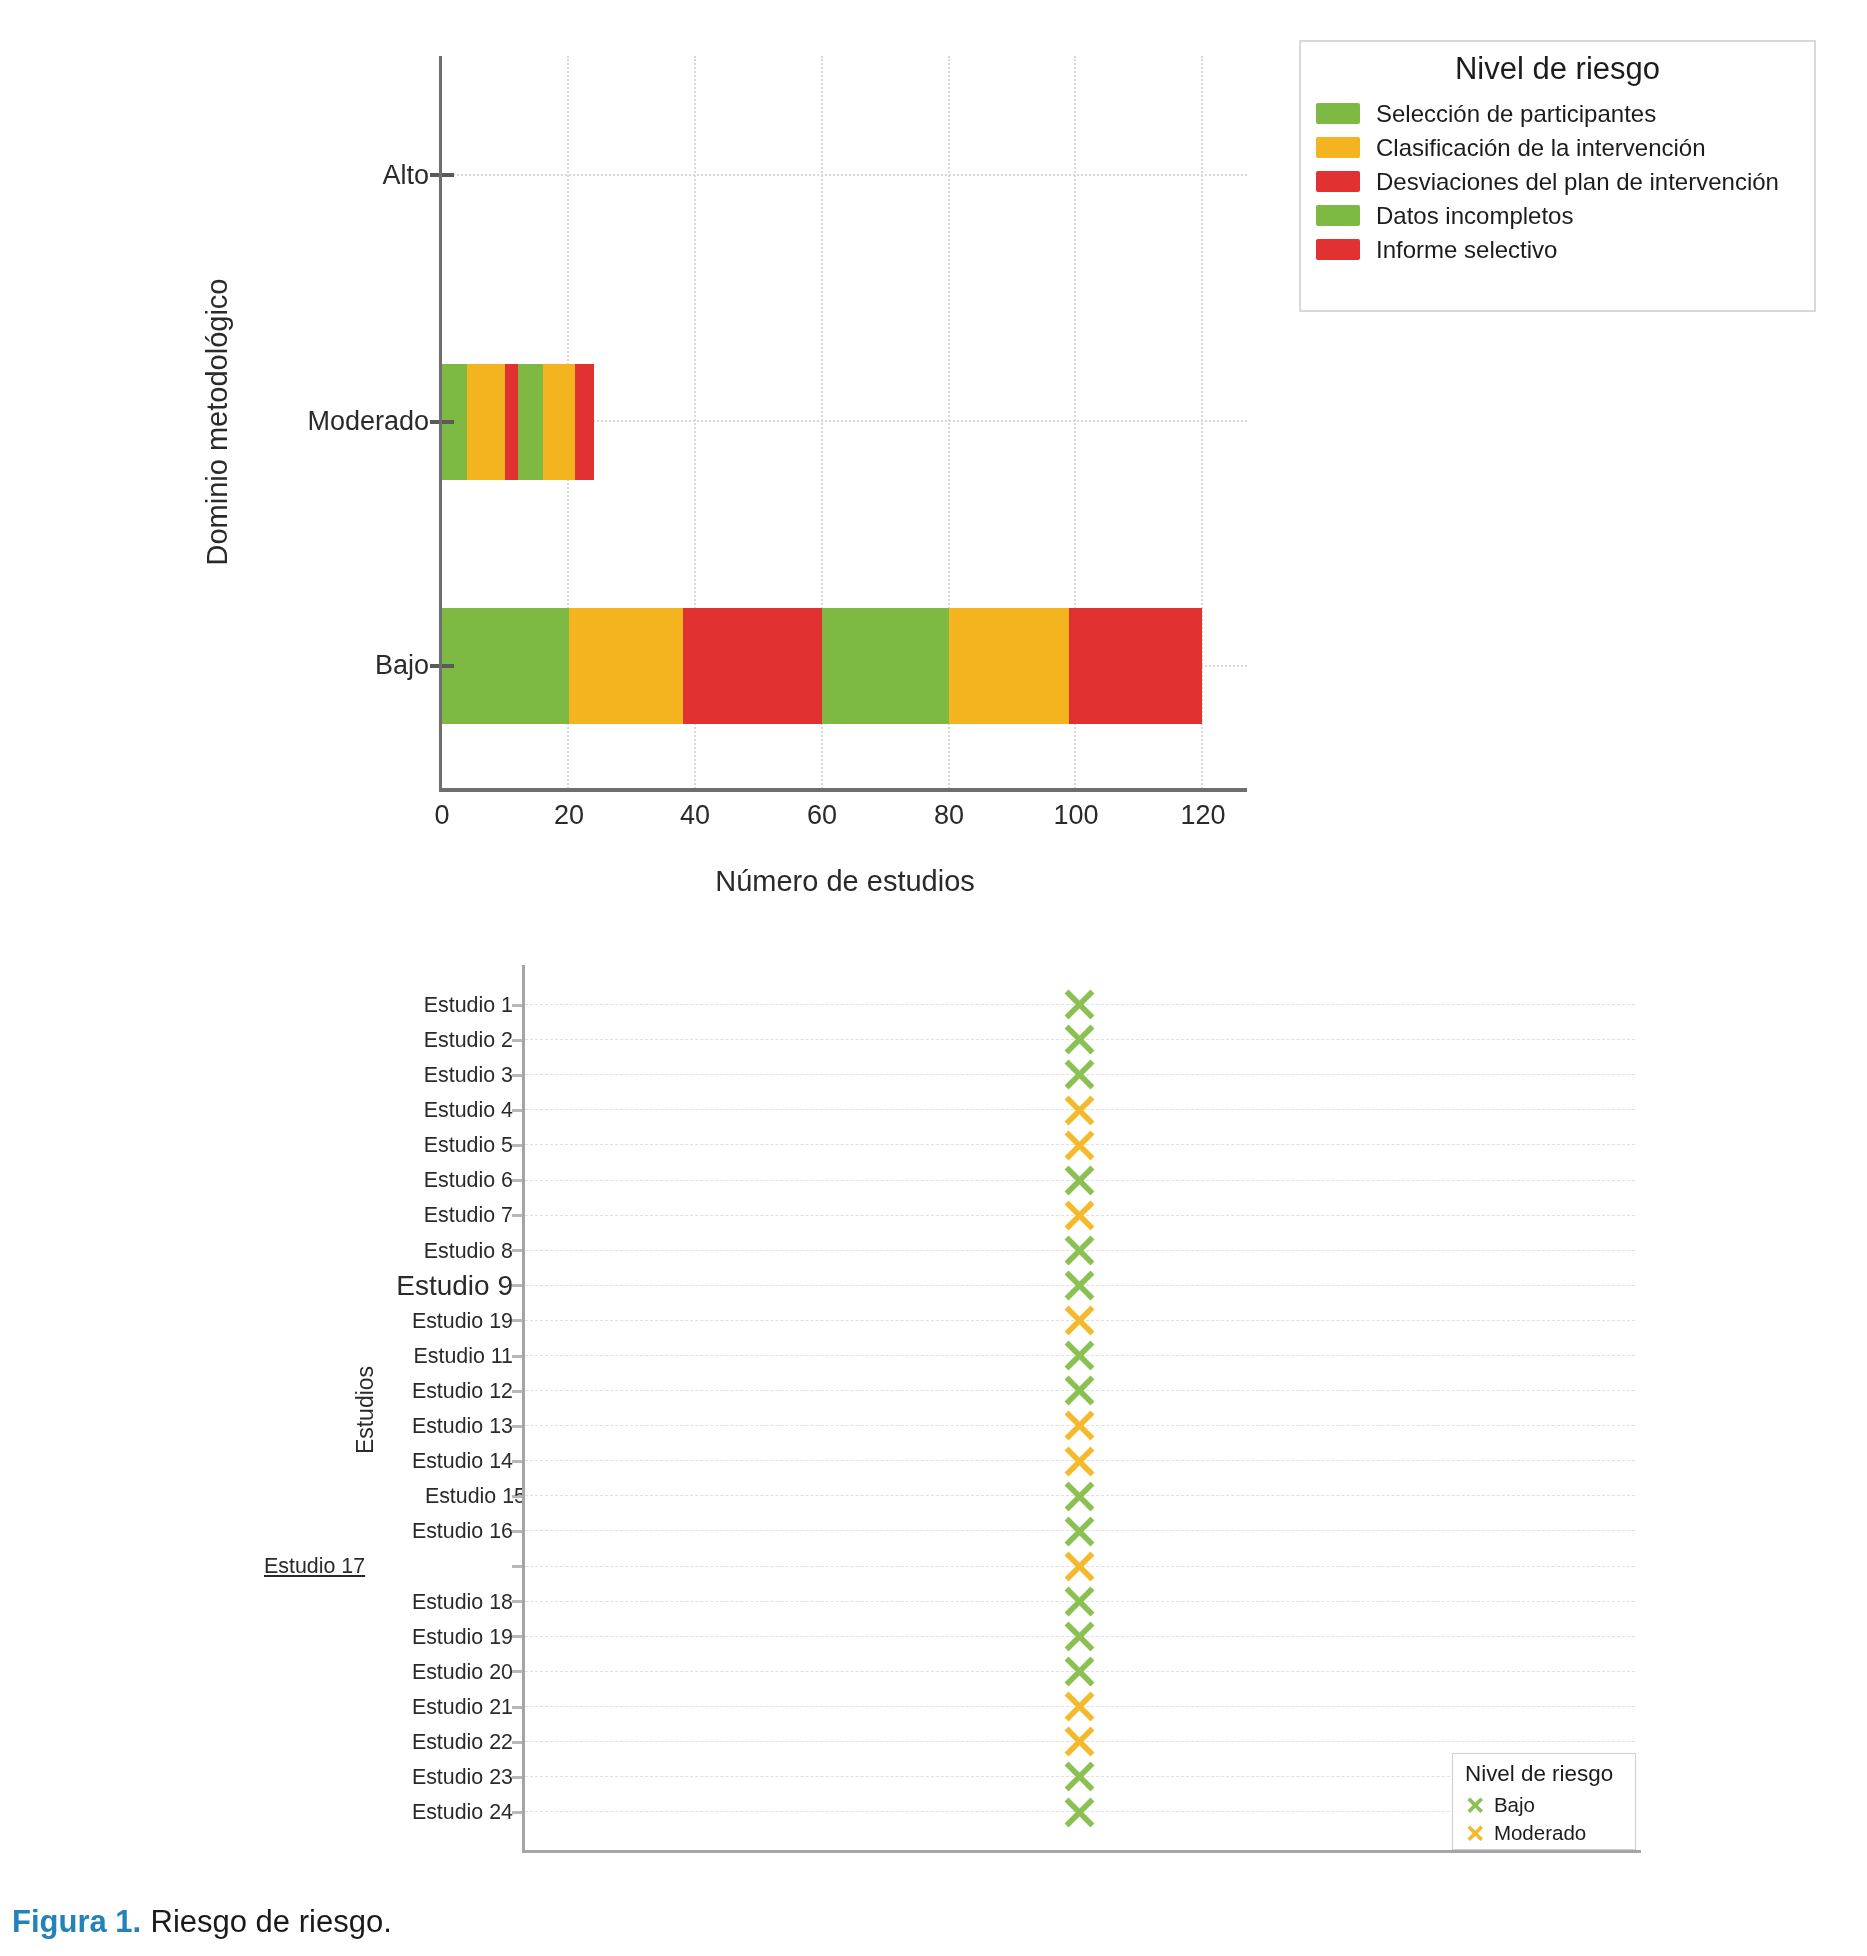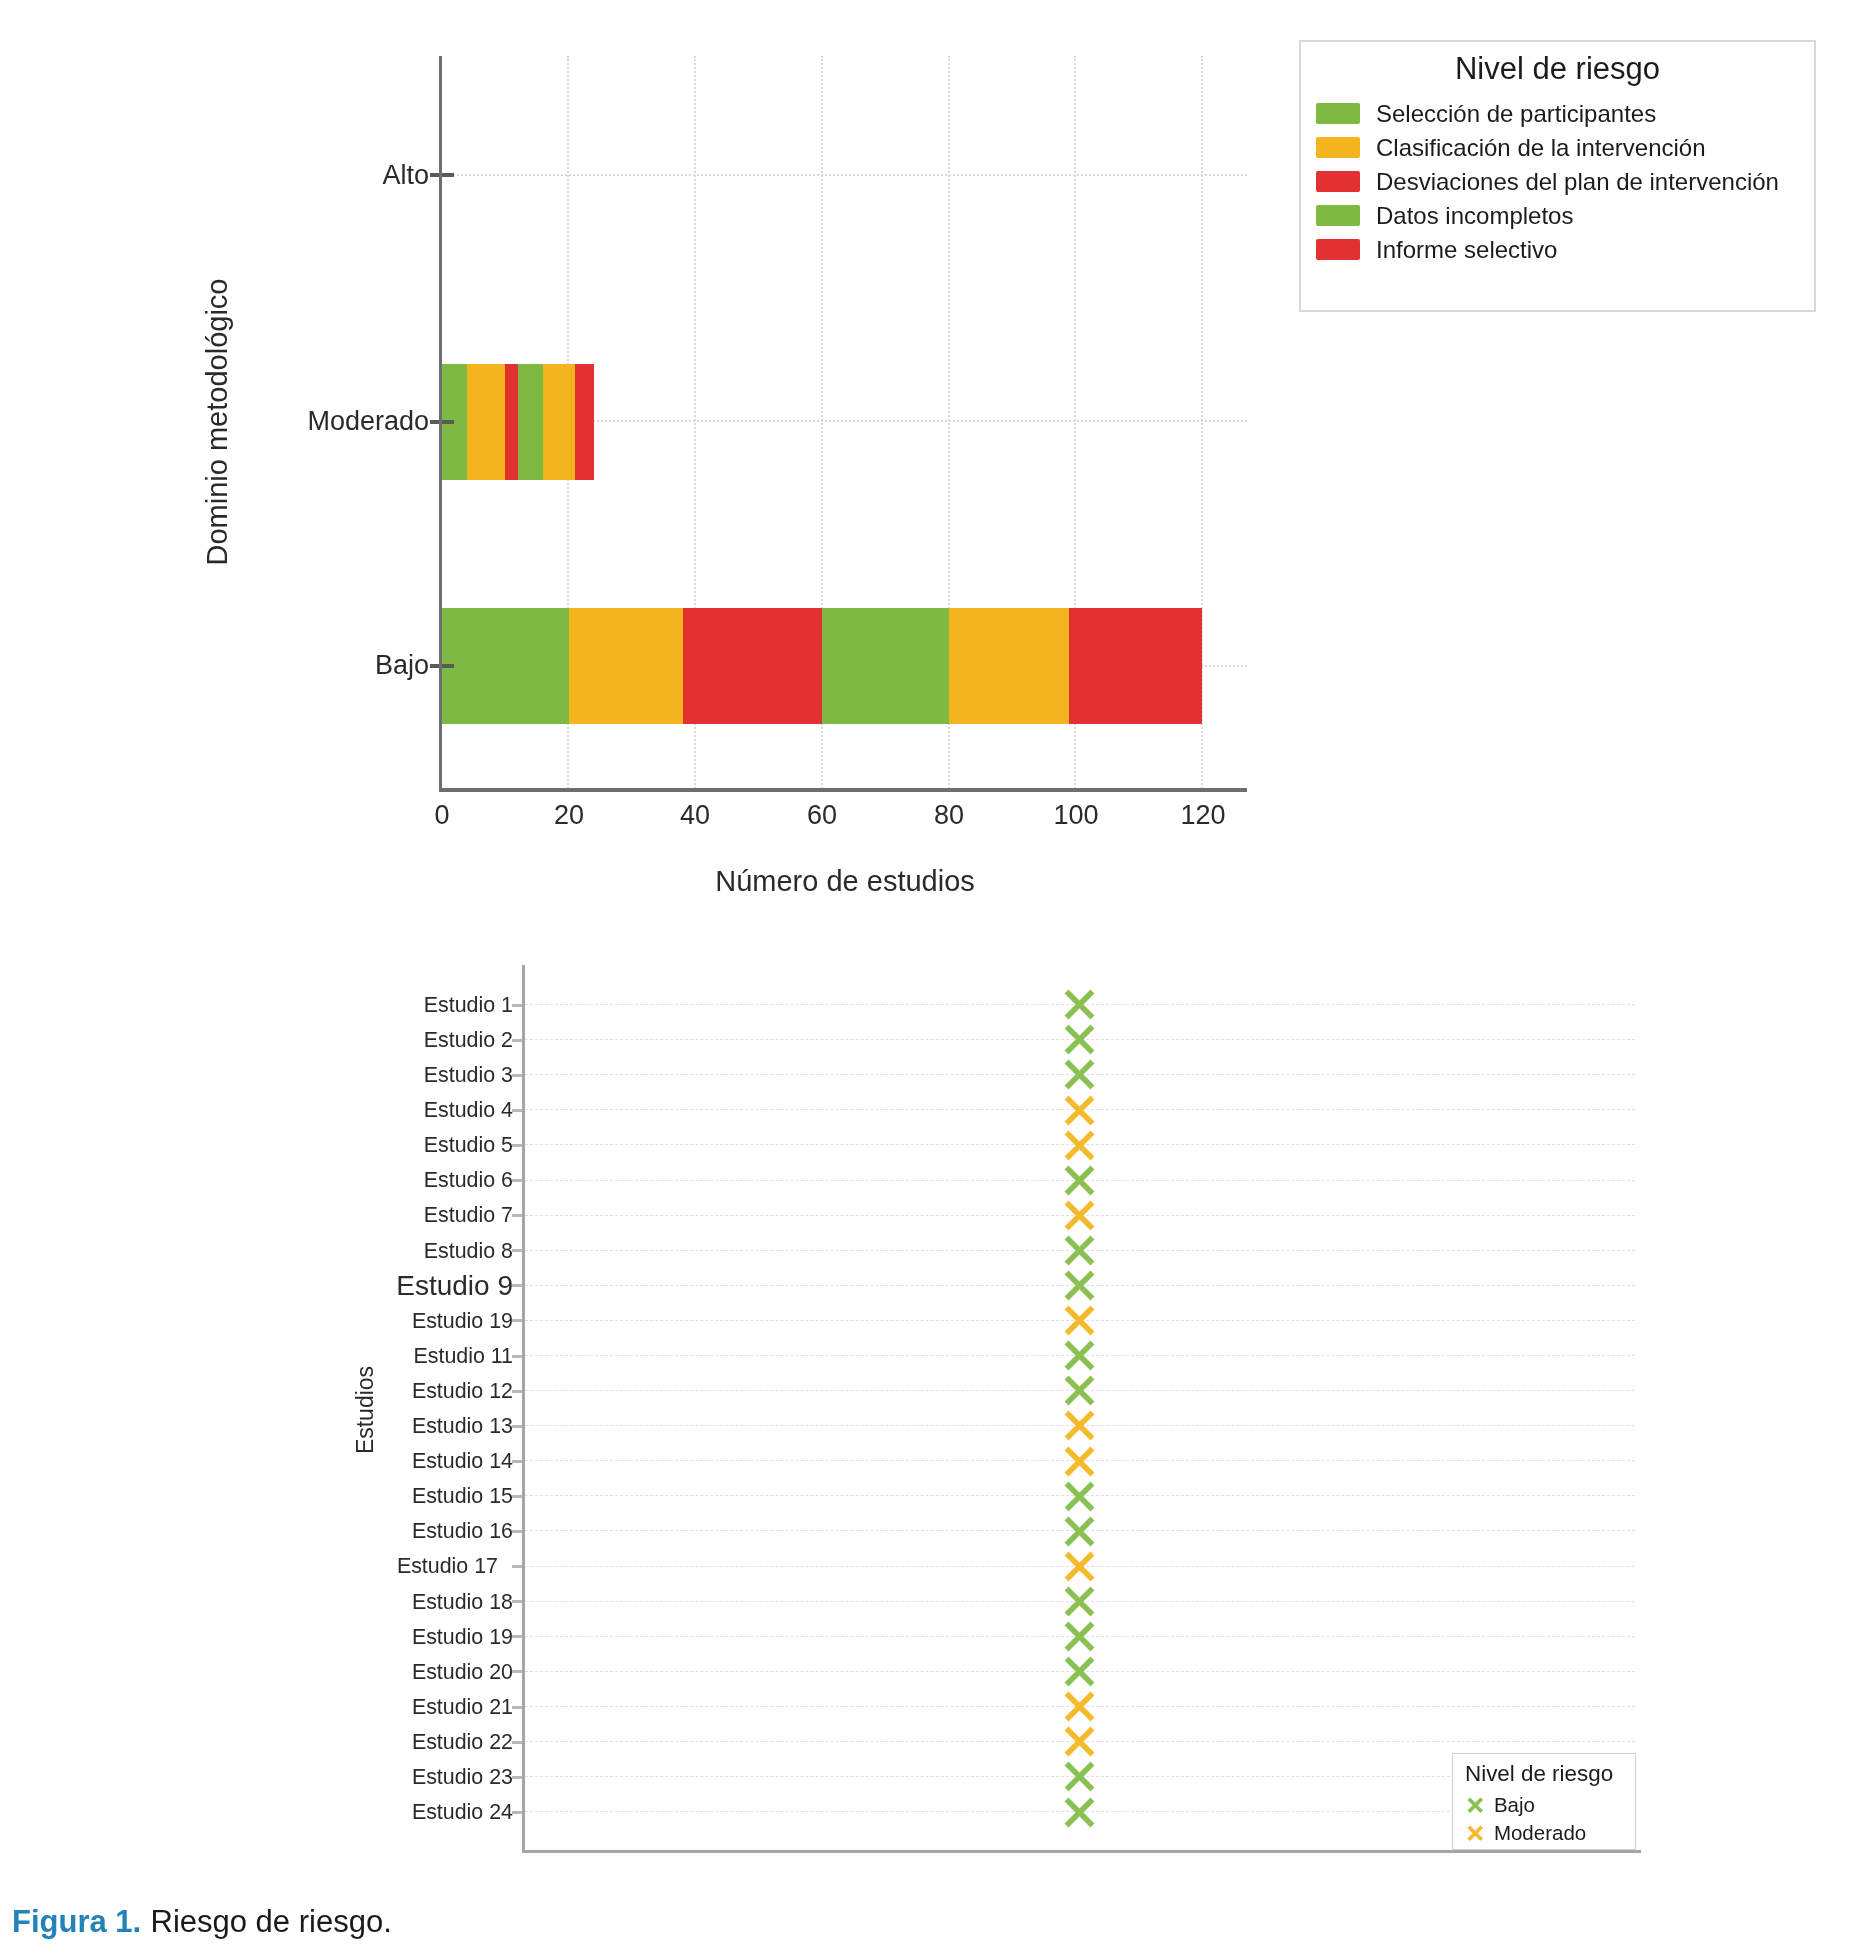--- a/index.html
+++ b/index.html
@@ -283,25 +283,25 @@
       <div style="position: absolute; left: 261px; top: 1308px; width: 252px; text-align: right; font-size: 21.4px; line-height: 26px; color: rgb(42, 42, 42);">Estudio 19</div>
       <div style="position: absolute; left: 512px; top: 1355px; width: 11.2px; height: 2.8px; background: rgb(184, 184, 184);"></div>
       <div style="position: absolute; left: 261px; top: 1343px; width: 252px; text-align: right; font-size: 21.4px; line-height: 26px; color: rgb(42, 42, 42);">Estudio 11</div>
       <div style="position: absolute; left: 512px; top: 1390px; width: 11.2px; height: 2.8px; background: rgb(184, 184, 184);"></div>
       <div style="position: absolute; left: 261px; top: 1378px; width: 252px; text-align: right; font-size: 21.4px; line-height: 26px; color: rgb(42, 42, 42);">Estudio 12</div>
       <div style="position: absolute; left: 512px; top: 1425px; width: 11.2px; height: 2.8px; background: rgb(184, 184, 184);"></div>
       <div style="position: absolute; left: 261px; top: 1413px; width: 252px; text-align: right; font-size: 21.4px; line-height: 26px; color: rgb(42, 42, 42);">Estudio 13</div>
       <div style="position: absolute; left: 512px; top: 1460px; width: 11.2px; height: 2.8px; background: rgb(184, 184, 184);"></div>
       <div style="position: absolute; left: 261px; top: 1448px; width: 252px; text-align: right; font-size: 21.4px; line-height: 26px; color: rgb(42, 42, 42);">Estudio 14</div>
       <div style="position: absolute; left: 512px; top: 1495px; width: 11.2px; height: 2.8px; background: rgb(184, 184, 184);"></div>
-      <div style="position: absolute; left: 261px; top: 1483px; width: 252px; text-align: right; font-size: 21.4px; line-height: 26px; color: rgb(42, 42, 42);">Estudio 15</div>
+      <div style="position: absolute; left: 274px; top: 1483px; width: 252px; text-align: right; font-size: 21.4px; line-height: 26px; color: rgb(42, 42, 42);">Estudio 15</div>
       <div style="position: absolute; left: 512px; top: 1530px; width: 11.2px; height: 2.8px; background: rgb(184, 184, 184);"></div>
       <div style="position: absolute; left: 261px; top: 1518px; width: 252px; text-align: right; font-size: 21.4px; line-height: 26px; color: rgb(42, 42, 42);">Estudio 16</div>
       <div style="position: absolute; left: 512px; top: 1565px; width: 11.2px; height: 2.8px; background: rgb(184, 184, 184);"></div>
-      <div style="position: absolute; left: 246px; top: 1553px; width: 252px; text-align: right; font-size: 21.4px; line-height: 26px; color: rgb(42, 42, 42);">Estudio 17</div>
+      <div style="position: absolute; left: 264px; top: 1553px; width: 252px; text-align: left; font-size: 21.4px; line-height: 26px; color: rgb(42, 42, 42); text-decoration: underline;">Estudio 17</div>
       <div style="position: absolute; left: 512px; top: 1600px; width: 11.2px; height: 2.8px; background: rgb(184, 184, 184);"></div>
       <div style="position: absolute; left: 261px; top: 1589px; width: 252px; text-align: right; font-size: 21.4px; line-height: 26px; color: rgb(42, 42, 42);">Estudio 18</div>
       <div style="position: absolute; left: 512px; top: 1635px; width: 11.2px; height: 2.8px; background: rgb(184, 184, 184);"></div>
       <div style="position: absolute; left: 261px; top: 1624px; width: 252px; text-align: right; font-size: 21.4px; line-height: 26px; color: rgb(42, 42, 42);">Estudio 19</div>
       <div style="position: absolute; left: 512px; top: 1670px; width: 11.2px; height: 2.8px; background: rgb(184, 184, 184);"></div>
       <div style="position: absolute; left: 261px; top: 1659px; width: 252px; text-align: right; font-size: 21.4px; line-height: 26px; color: rgb(42, 42, 42);">Estudio 20</div>
       <div style="position: absolute; left: 512px; top: 1706px; width: 11.2px; height: 2.8px; background: rgb(184, 184, 184);"></div>
       <div style="position: absolute; left: 261px; top: 1694px; width: 252px; text-align: right; font-size: 21.4px; line-height: 26px; color: rgb(42, 42, 42);">Estudio 21</div>
       <div style="position: absolute; left: 512px; top: 1741px; width: 11.2px; height: 2.8px; background: rgb(184, 184, 184);"></div>
       <div style="position: absolute; left: 261px; top: 1729px; width: 252px; text-align: right; font-size: 21.4px; line-height: 26px; color: rgb(42, 42, 42);">Estudio 22</div>

